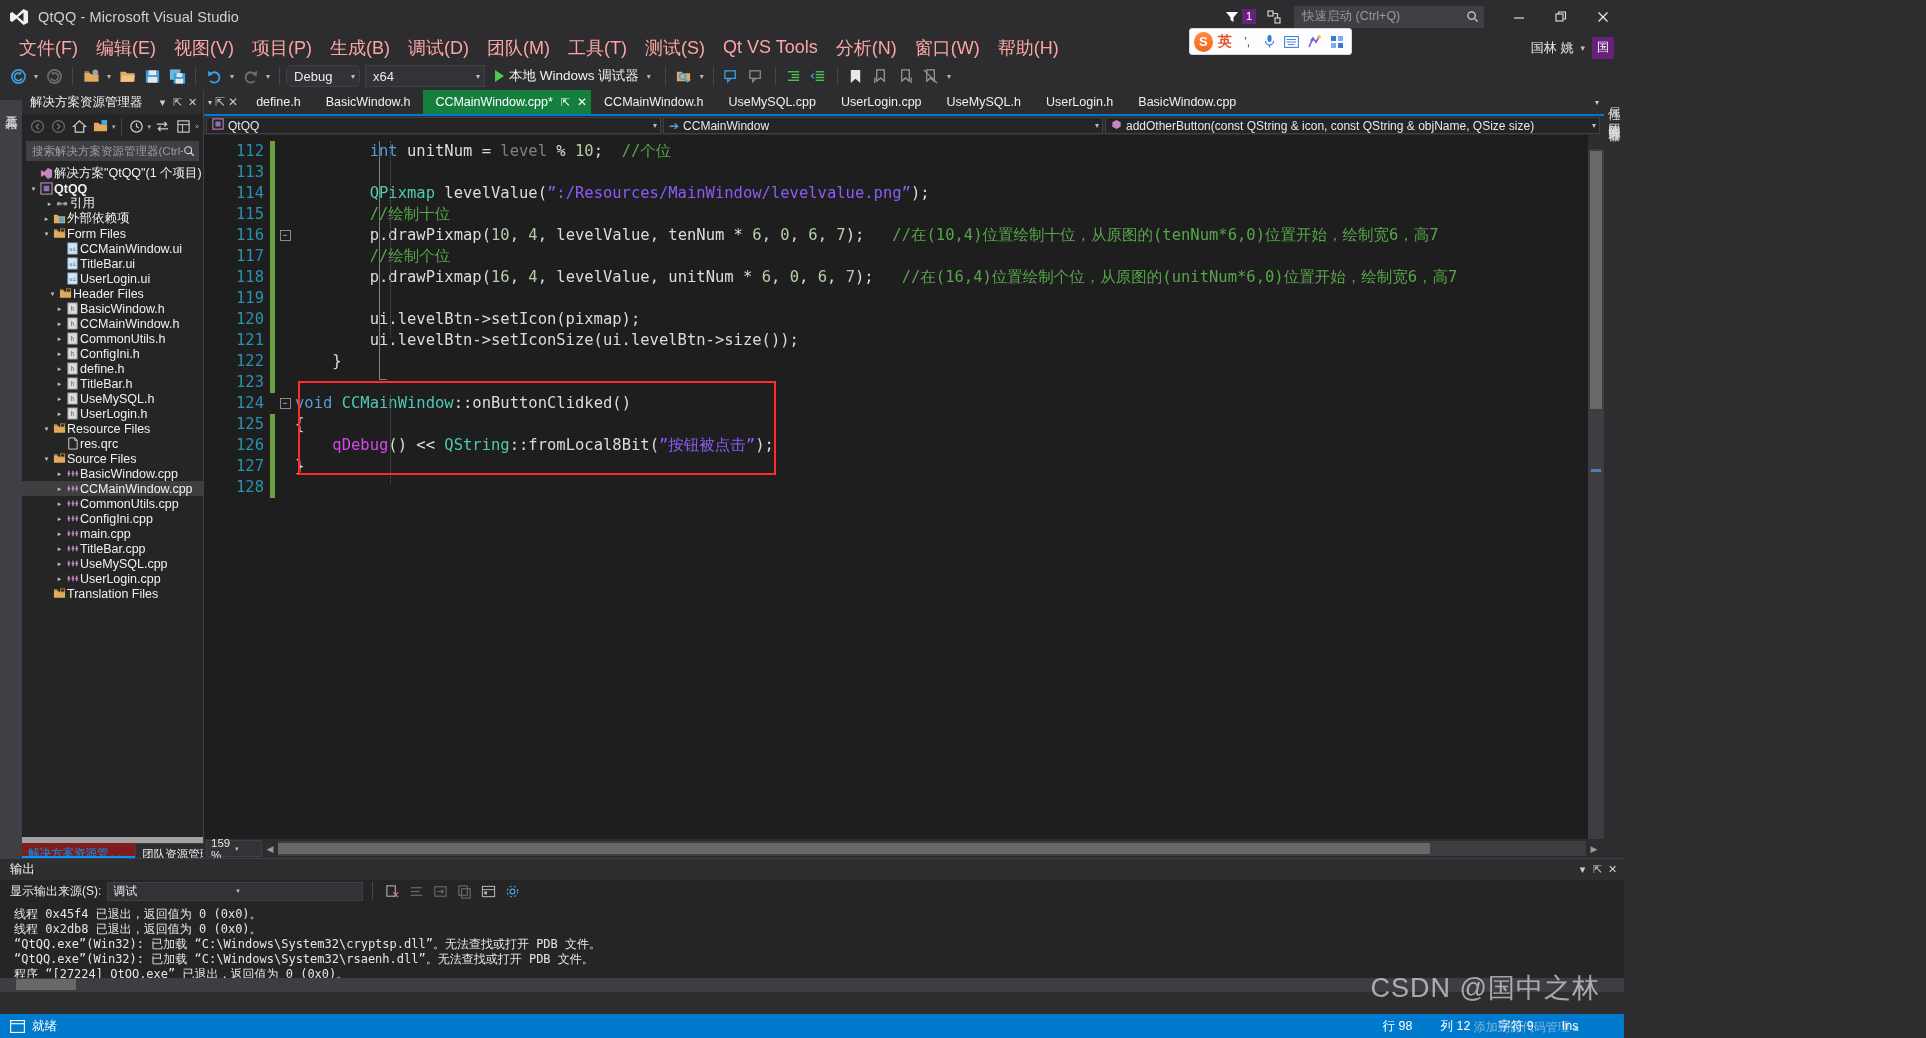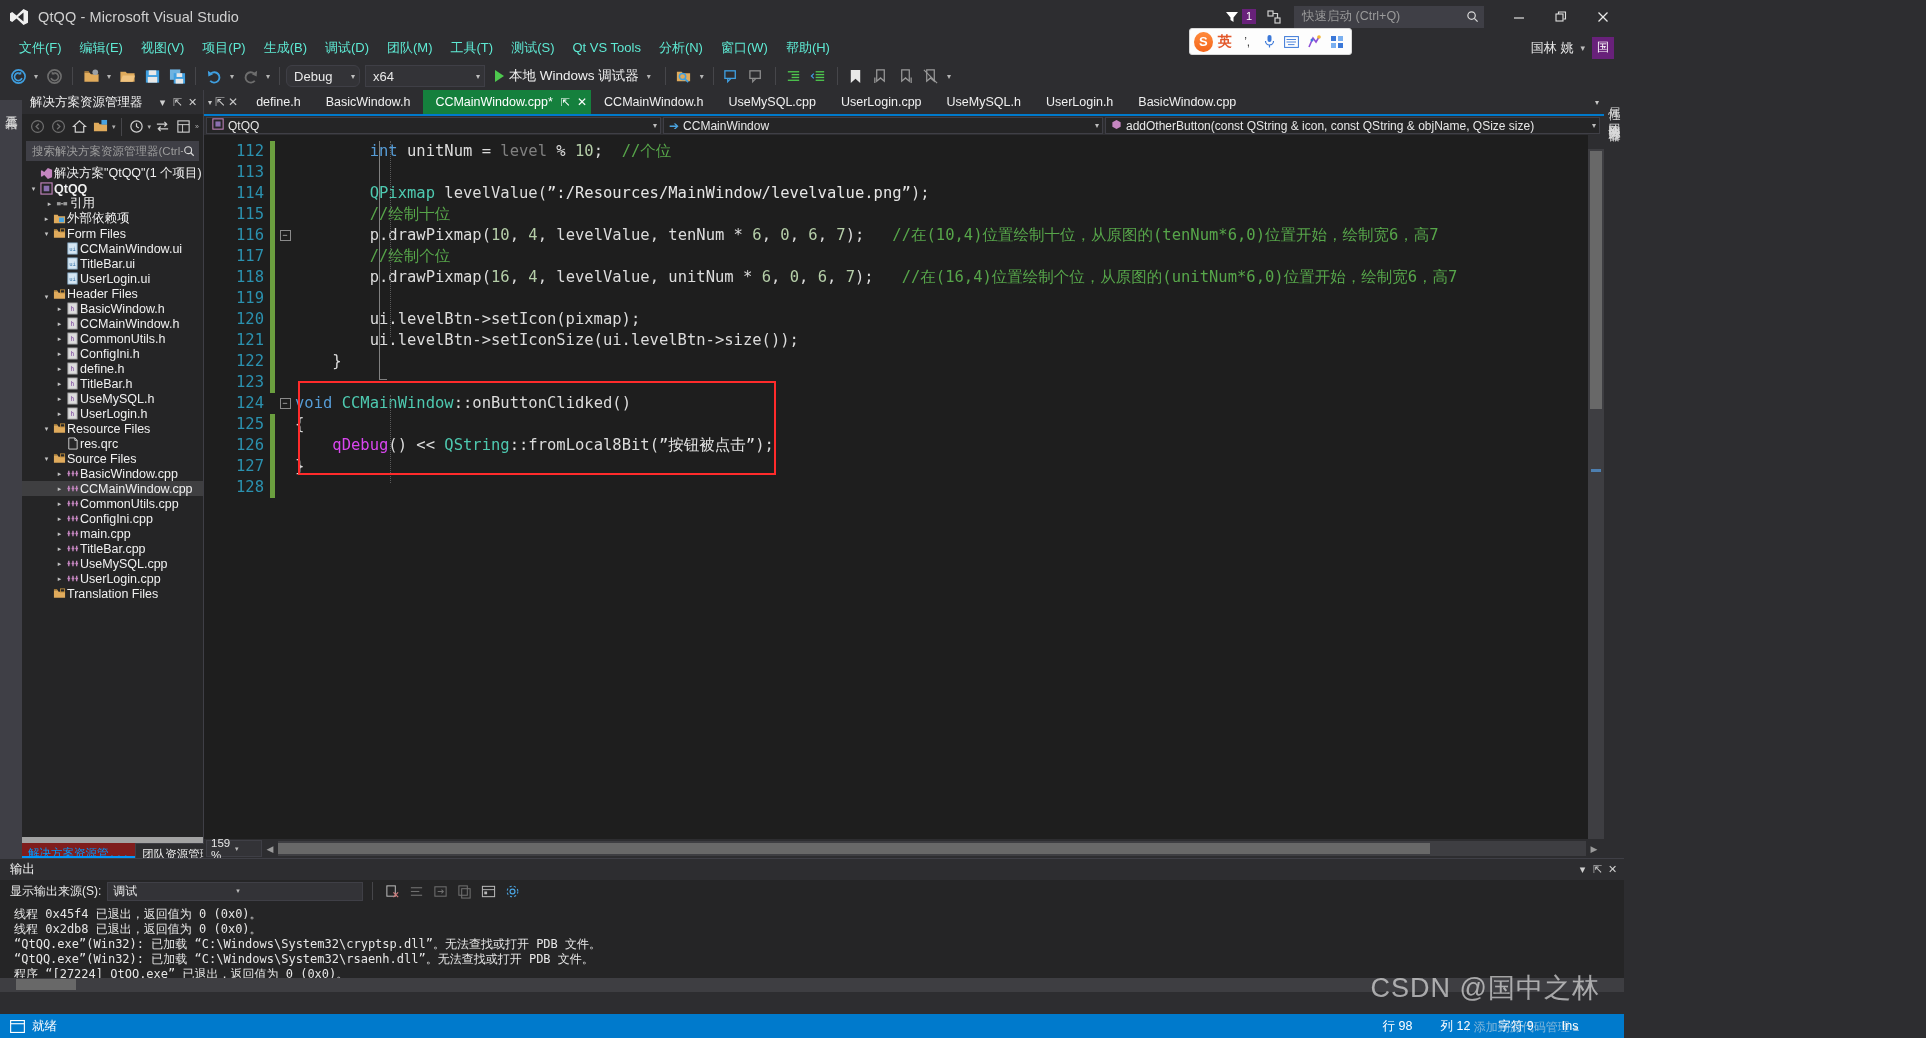--- a/index.html
+++ b/index.html
@@ -66,21 +66,21 @@
 
   
   .menurow {
     height: 29px; flex: 0 0 29px;
     display: flex; align-items: center;
     padding-left: 10px;
     position: relative;
     background: #2d2d30;
   }
   .menu-item {
-    font-size: 13px; color: #5eead4;
+    font-size: 18px; color: #fca5a5;
     padding: 3px 9px; white-space: nowrap;
   }
   .user-area {
     position: absolute; right: 10px; top: 0; height: 29px;
     display: flex; align-items: center; gap: 7px;
   }
   .user-name { font-size: 13px; color: #e8e8e8; }
   .user-caret { font-size: 9px; color: #bdbdbd; }
   .user-avatar {
     width: 22px; height: 22px; background: #68217a;
@@ -258,21 +258,21 @@
   }
   .codearea {
     flex: 1 1 auto; position: relative; padding-top: 6px;
     font-family: "DejaVu Sans Mono", monospace;
     font-size: 15.5px; min-width: 0; overflow: hidden;
   }
   .cline { height: 21px; line-height: 21px; white-space: pre; color: #dcdcdc; }
   .kw   { color: #569cd6; }
   .kw2  { color: #4ec9b0; }
   .cls  { color: #4ec9b0; }
-  .str  { color: #e5e5e5; text-align: center; }
+  .str  { color: #8b5cf6; text-align: center; }
   .cmt  { color: #57a64a; }
   .num  { color: #b5cea8; }
   .mac  { color: #d946ef; }
   .dim2 { color: #808080; }
   .hlbox {
     position: absolute; left: 3px; top: 246px; width: 478px; height: 94px;
     border: 2px solid #ff2b2b; pointer-events: none;
   }
   .vguide {
     position: absolute; border-left: 1px dotted #5a5a5a; top: 6px;
@@ -778,21 +778,21 @@
           <div class="row" style="padding-left: 32px;">
             <span class="tw"></span>
             <span class="ficon">
               <svg width="13" height="13" viewBox="0 0 14 14">
                 <rect x="2" y="1" width="10" height="12" fill="#d6e6f2" stroke="#8ab0cc" stroke-width="0.9"></rect>
                 <text x="7" y="9.5" font-size="6" text-anchor="middle" fill="#2f6ea5" font-family="monospace">ui</text>
               </svg>
             </span>
             <span class="rlabel">UserLogin.ui</span>
           </div>
-          <div class="row" style="padding-left: 19px; align-items: flex-end;">
+          <div class="row" style="padding-left: 25px;">
             <span class="tw">▾</span>
             <span class="ficon">
               <svg width="13" height="13" viewBox="0 0 14 14">
                 <path d="M1 3.5 L5 3.5 L6 5 L13 5 L13 11.5 L1 11.5 Z" fill="#e0ab5c"></path>
                 <path d="M1 3.5 L1 2.5 L4.3 2.5 L5 3.5" fill="#c2903f"></path>
                 <rect x="8" y="2" width="4.5" height="3.5" fill="none" stroke="#c2903f" stroke-width="0.9"></rect>
               </svg>
             </span>
             <span class="rlabel">Header Files</span>
           </div>

